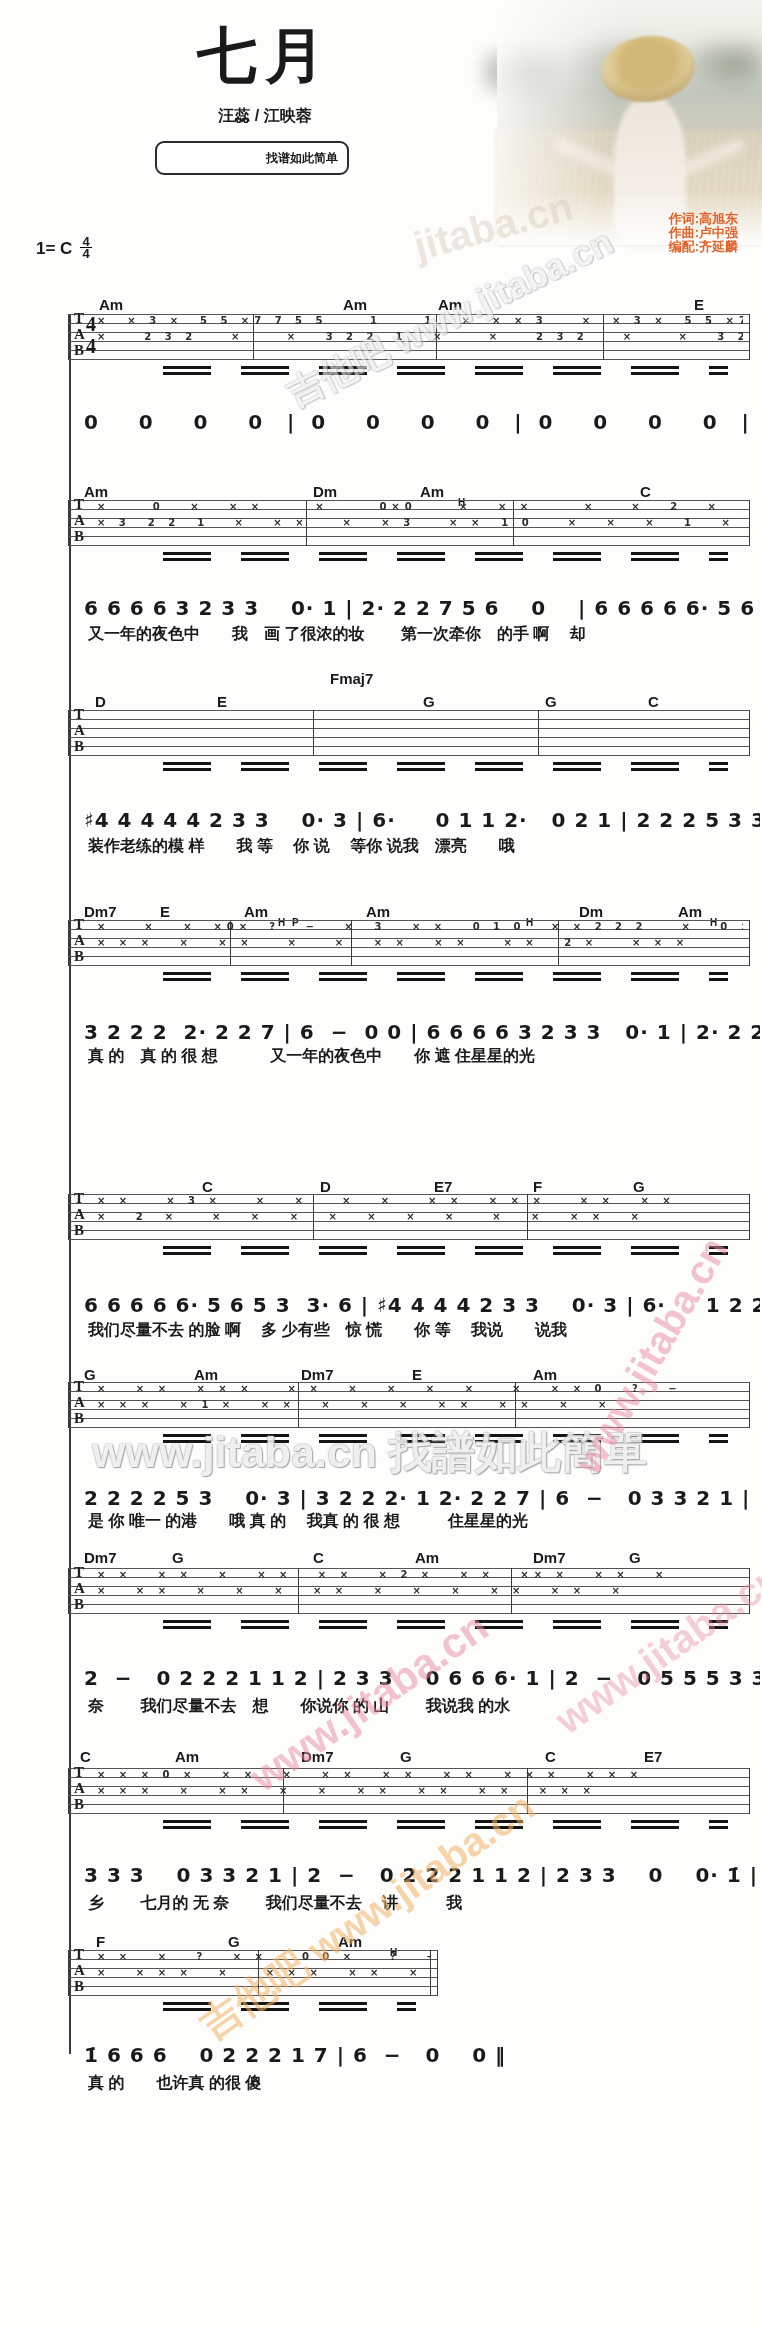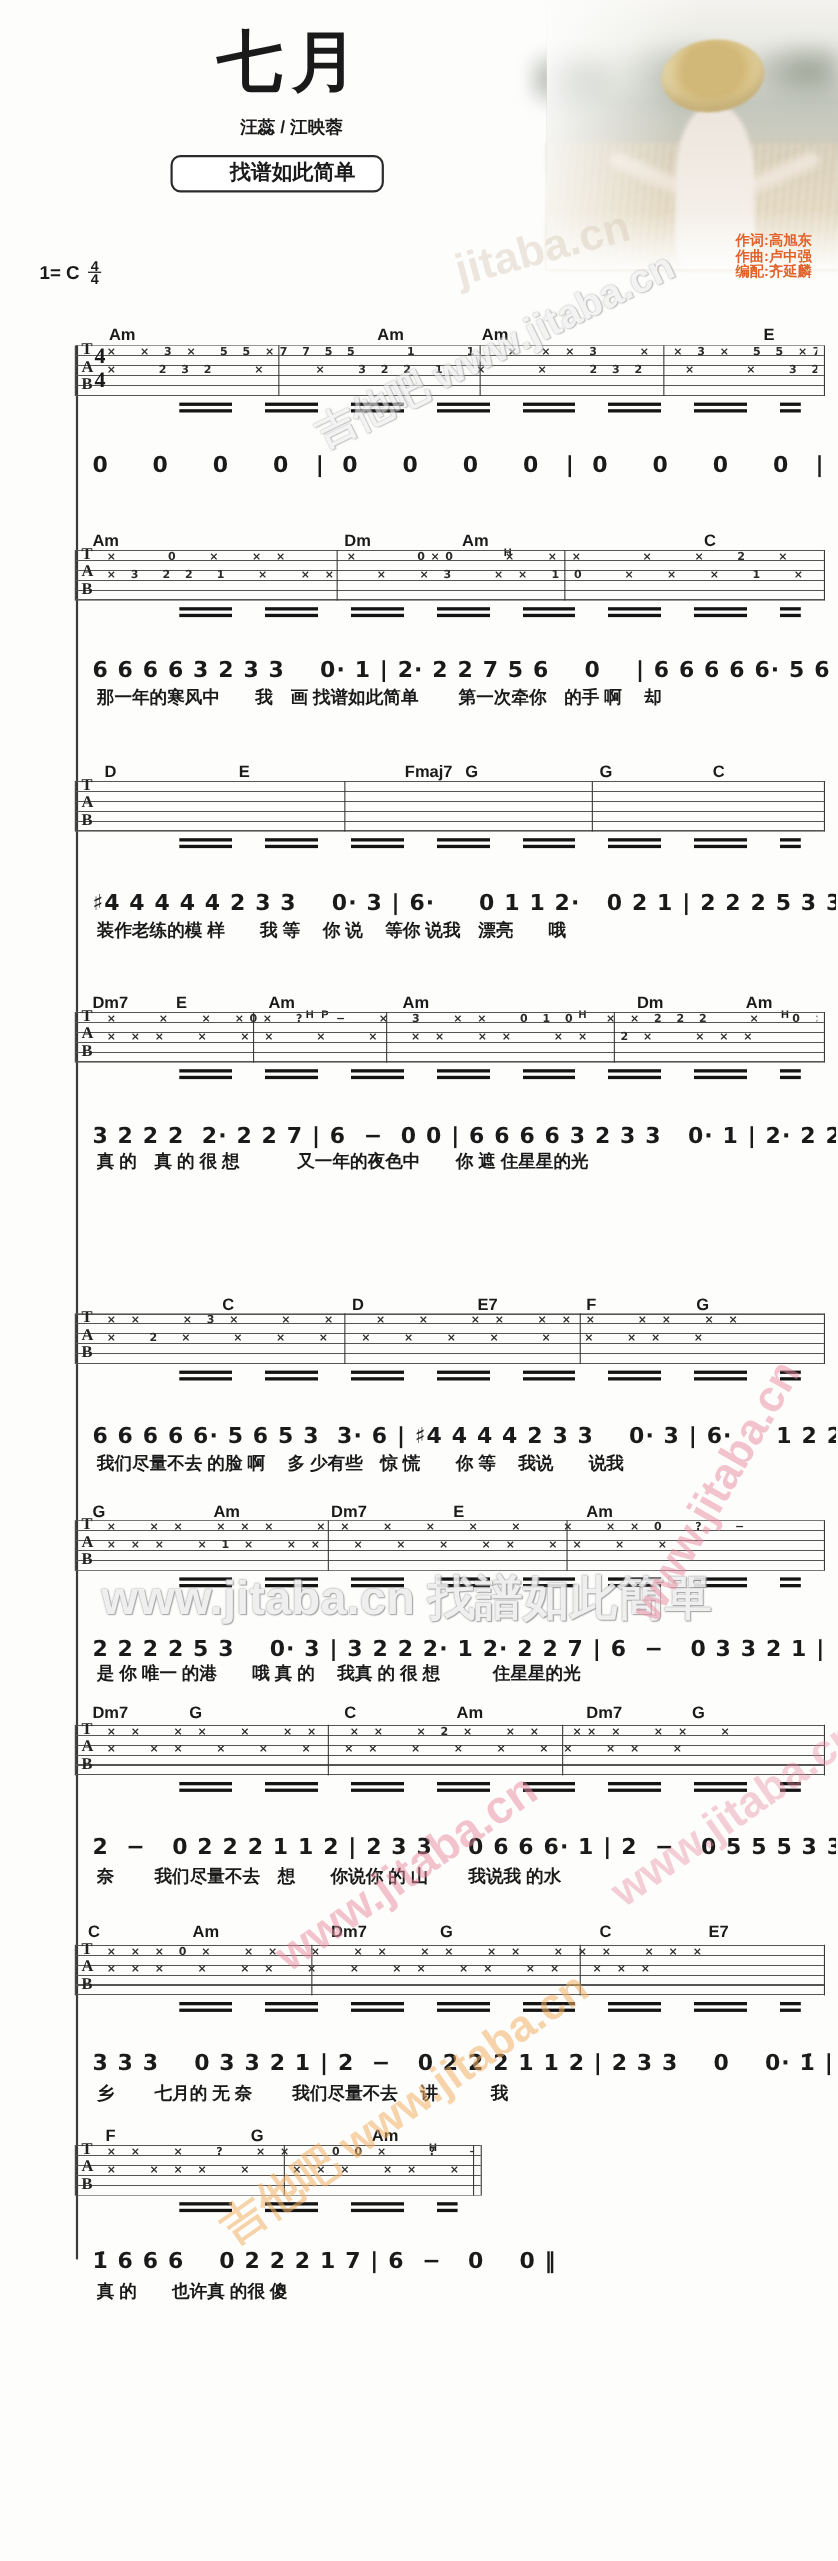--- a/index.html
+++ b/index.html
@@ -23,21 +23,21 @@
   .ph-body{position:absolute;left:117px;top:96px;width:72px;height:150px;border-radius:45% 45% 20% 20%;
     background:linear-gradient(180deg,#ece5dd,#f8f4ee);filter:blur(2px);}
   .ph-arm{position:absolute;width:70px;height:14px;border-radius:8px;background:rgba(240,231,220,.9);filter:blur(3px);}
   .ph-arm.l{left:55px;top:150px;transform:rotate(24deg);}
   .ph-arm.r{left:180px;top:150px;transform:rotate(-24deg);}
   .ph-fade{position:absolute;inset:0;background:linear-gradient(100deg,#fdfdfc 0%,rgba(253,253,252,0) 45%),linear-gradient(to bottom,rgba(253,253,252,0) 78%,#fdfdfc 100%);}
 
   #title{position:absolute;left:0;top:16px;width:530px;text-align:center;font-size:60px;font-weight:700;letter-spacing:8px;}
   #artists{position:absolute;left:0;top:106px;width:530px;text-align:center;font-size:16px;font-weight:700;}
   #tagline-box{position:absolute;left:155px;top:141px;width:190px;height:30px;border:2px solid #2b2b2b;border-radius:9px;background:#fff;}
-  #tagline{display:block;line-height:30px;text-align:right;padding-right:24px;font-size:19px;font-weight:700;}
+  #tagline{display:block;line-height:30px;text-align:right;padding-right:9px;font-size:12px;font-weight:700;}
   #credits{position:absolute;right:24px;top:212px;text-align:left;font-size:13px;line-height:14px;font-weight:700;color:#e2622a;}
   #keyline{position:absolute;left:36px;top:236px;font-size:17px;font-weight:700;}
   .frac{display:inline-block;vertical-align:-4px;margin-left:8px;text-align:center;font-size:13px;line-height:11px;font-weight:700;}
   .frac .t{display:block;border-bottom:1.5px solid #000;padding:0 2px;}
   .frac .b{display:block;padding:0 2px;}
 
   
   .chord{position:absolute;font-size:15px;font-weight:600;font-family:"Liberation Sans",sans-serif;}
   .tech{position:absolute;font-size:10px;font-weight:700;letter-spacing:2px;}
   .staff{position:absolute;height:46px;border-left:1.5px solid #3a3a3a;border-right:1.5px solid #3a3a3a;
@@ -119,24 +119,24 @@
         <span class="tabletter" style="top: 12px;">A</span>
         <span class="tabletter" style="top: 28px;">B</span>
         <div class="barline" style="left: 34.9%;"></div>
         <div class="barline" style="left: 65.3%;"></div>
         <div class="marks" style="top: 1px;">×     0   ×   × ×      ×      0×0     ×   × ×      ×    ×   2   ×     3</div>
         <div class="marks" style="top: 17px;">× 3  2 2  1   ×   × ×    ×   × 3    × ×  1 0    ×   ×   ×   1   × ×</div>
       </div>
       <div class="beam" style="left: 163px; top: 552px; width: 565px;"></div>
       <div class="beam" style="left: 163px; top: 558px; width: 565px;"></div>
       <div class="jianpu" style="top: 596px;">6 6 6 6 3 2 3 3    0· 1 | 2· 2 2 7 5 6    0    | 6 6 6 6 6· 5 6 5 3  3· 6 |</div>
-      <div class="lyrics" style="top: 624px;">那一年的寒风中　　我　画 找谱如此简单　　 第一次牵你　的手 啊　 却</div>
+      <div class="lyrics" style="top: 624px;">又一年的夜色中　　我　画 了很浓的妆　　 第一次牵你　的手 啊　 却</div>
       <div class="chord" style="left: 95px; top: 693px;">D</div>
       <div class="chord" style="left: 217px; top: 693px;">E</div>
-      <div class="chord" style="left: 330px; top: 693px; margin-left: 38px;">Fmaj7</div>
+      <div class="chord" style="left: 330px; top: 670px;">Fmaj7</div>
       <div class="chord" style="left: 423px; top: 693px;">G</div>
       <div class="chord" style="left: 545px; top: 693px;">G</div>
       <div class="chord" style="left: 648px; top: 693px;">C</div>
       <div class="staff" style="left: 68px; top: 710px; width: 680px;">
         <span class="tabletter" style="top: -4px;">T</span>
         <span class="tabletter" style="top: 12px;">A</span>
         <span class="tabletter" style="top: 28px;">B</span>
         <div class="barline" style="left: 35.9%;"></div>
         <div class="barline" style="left: 69%;"></div>
       </div>

